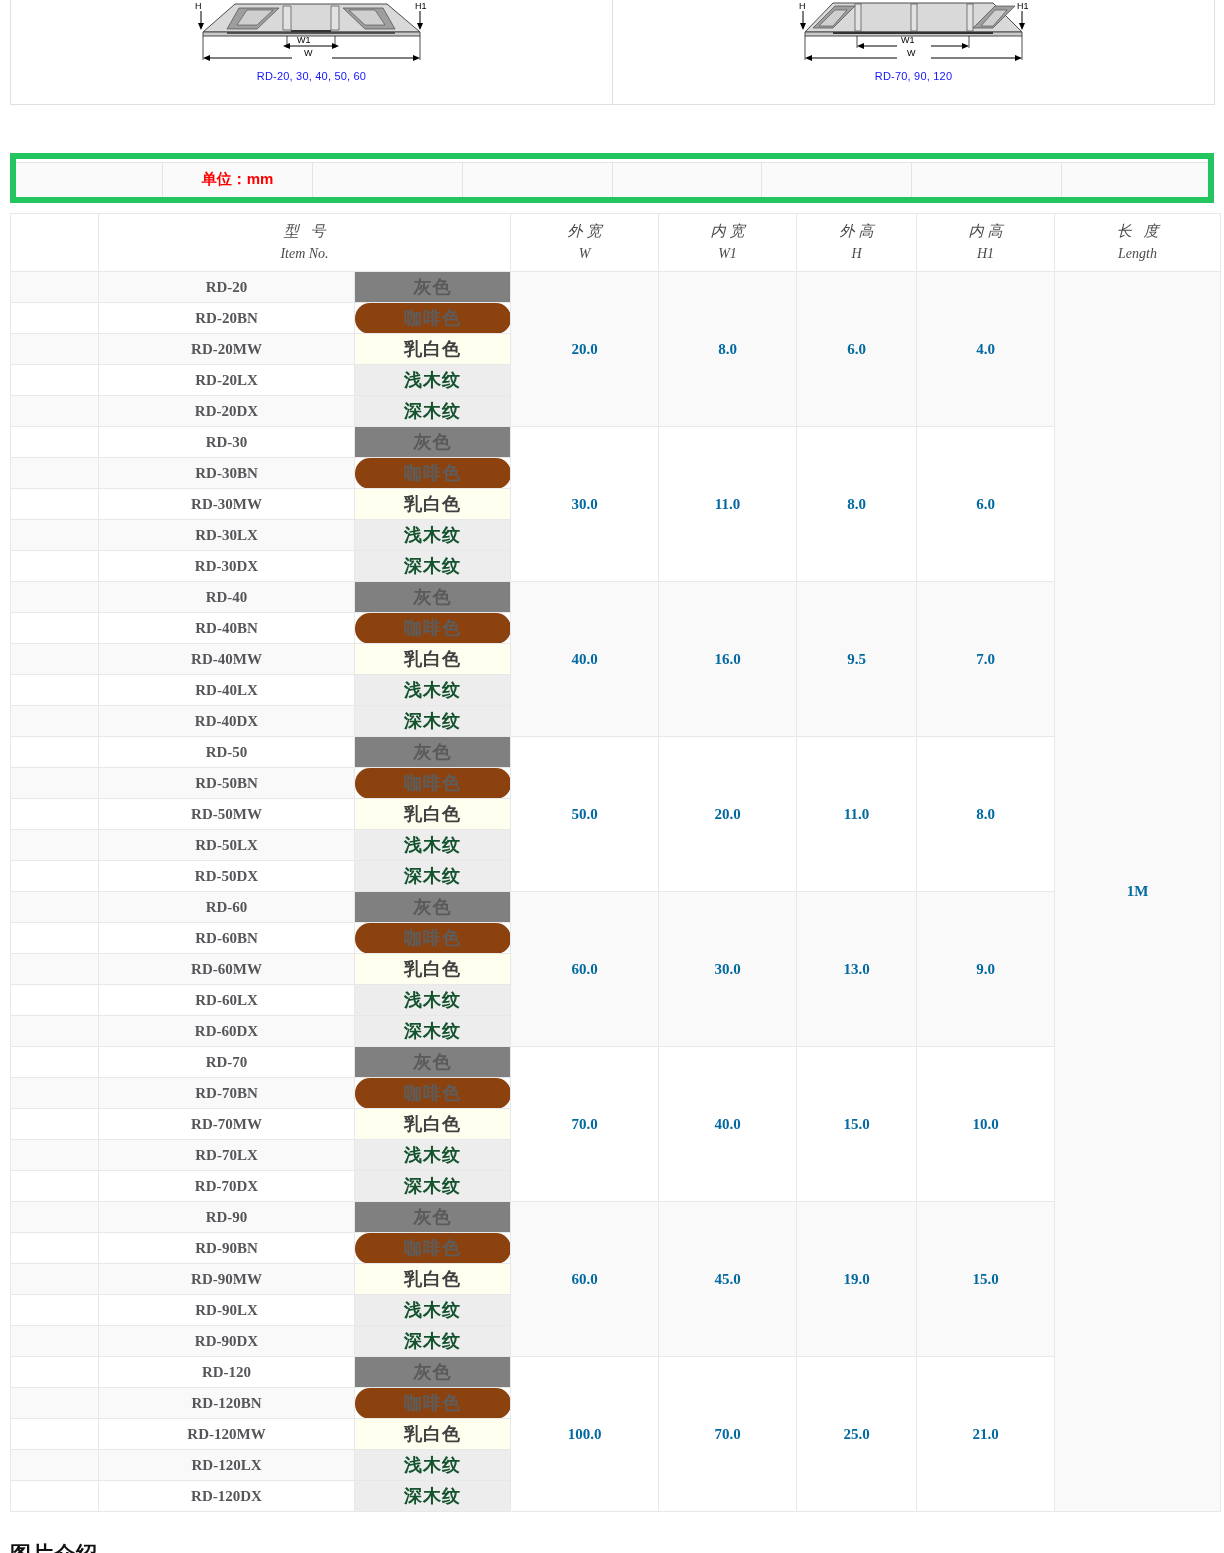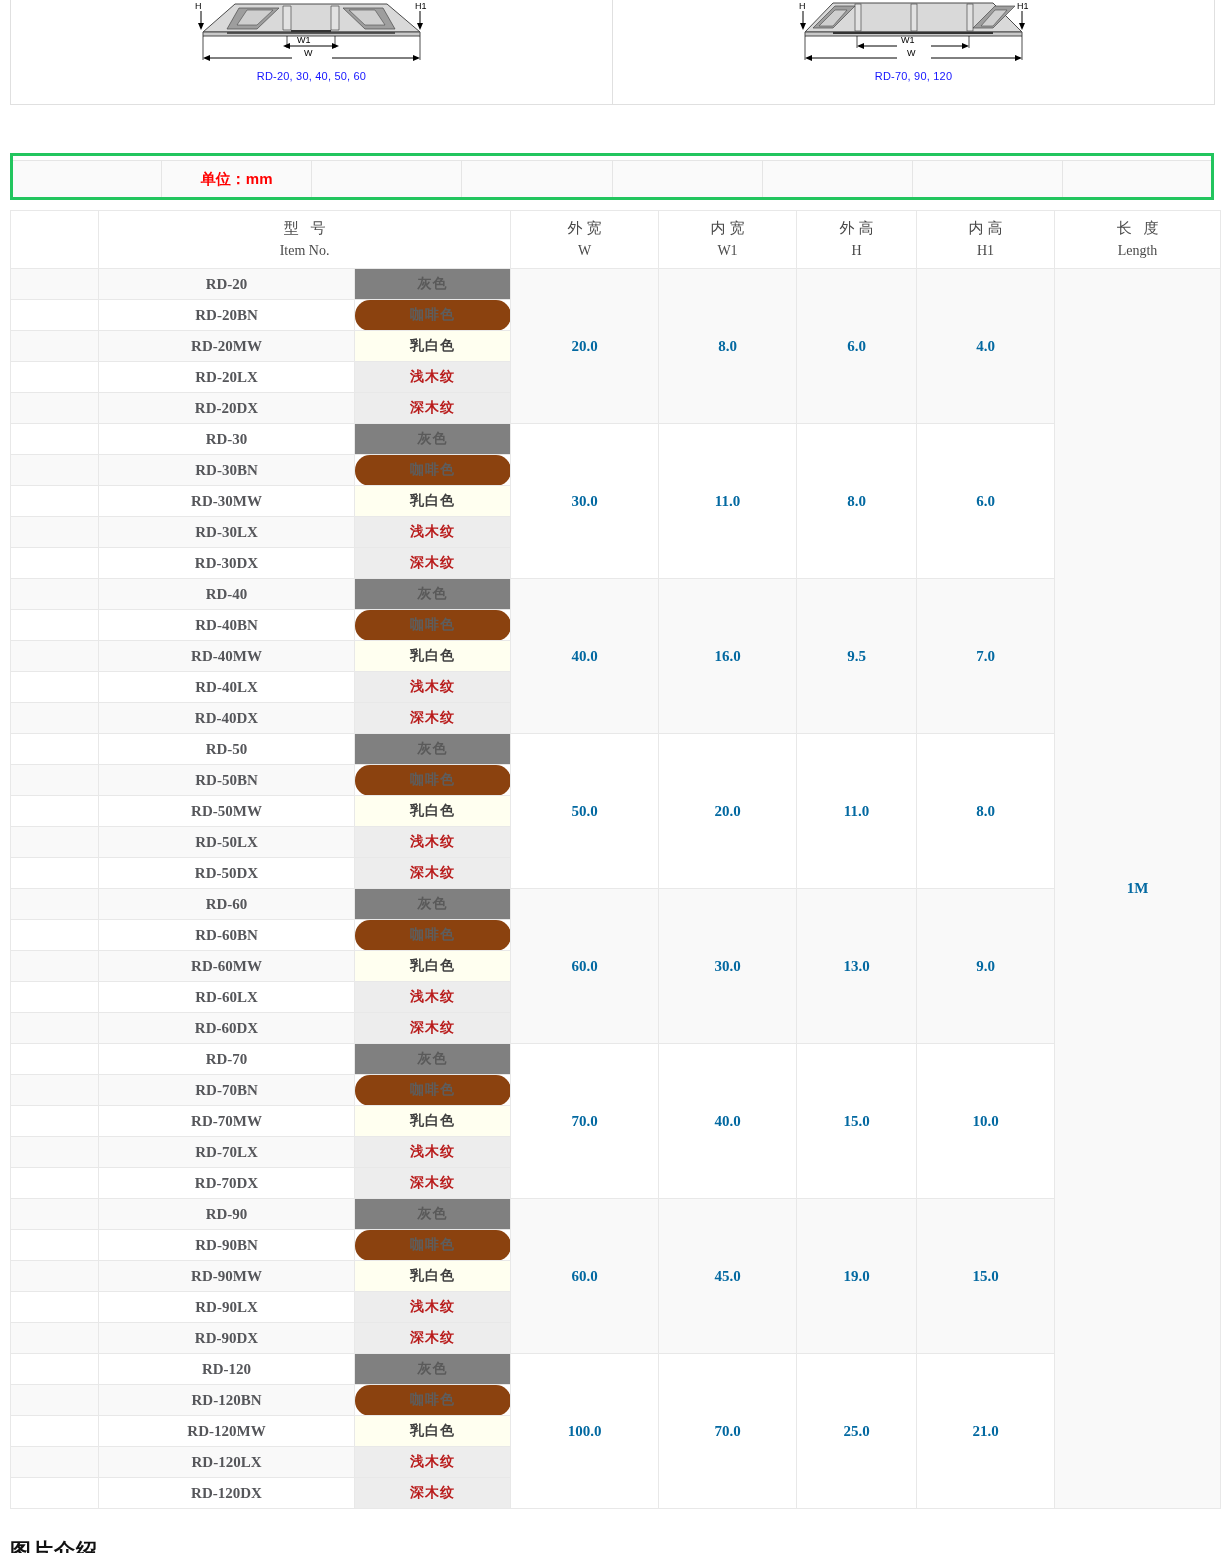--- a/index.html
+++ b/index.html
@@ -43,21 +43,21 @@
     letter-spacing: .2px;
     margin-top: 2px;
   }
 
   
   .unit-table {
     width: 1204px;
     margin: 48px 10px 0 10px;
     border-collapse: collapse;
     table-layout: fixed;
-    border: 3px solid #22c55e;
+    border: 6px solid #22c55e;
   }
   .unit-table td {
     border: 1px solid #e5e5e5;
     background: #fafafa;
     height: 38px;
   }
   .unit-table tr.spacer td {
     height: 6px;
     background: #fff;
     border-left: none;
@@ -89,37 +89,38 @@
     text-align: center;
     height: 31px;
   }
   .spec-table thead td {
     height: 58px;
     background: #fff;
     font-weight: normal;
     color: #4a4a4a;
     font-size: 15px;
     line-height: 1.55;
+    font-style: italic;
   }
   .hd-cn { display: block; letter-spacing: 4px; padding-left: 4px; }
   .hd-en { display: block; letter-spacing: 0; font-size: 14px; }
 
   tr.stripe-a td { background: #f9f9f9; }
   tr.stripe-b td { background: #ffffff; }
 
   td.c-blank { }
   td.c-item { color: #55565a; }
   td.c-num, td.c-len { font-size: 15px; color: #0369a1; }
 
   
-  td.swatch { font-weight: bold; font-size: 14px; letter-spacing: 1px; }
+  td.swatch { font-weight: bold; font-size: 18px; letter-spacing: 1px; }
   td.sw-gray  { background: #808080 !important; color: #5a5a5a; }
   td.sw-brown { background: #8b420f !important; color: #5d5d5d; border-radius: 15px; }
   td.sw-cream { background: #fffff0 !important; color: #404040; }
-  td.sw-light { background: #ededed !important; color: #b91c1c; }
+  td.sw-light { background: #ededed !important; color: #14532d; }
 
   
   .bottom-section { margin: 28px 10px 0 10px; }
   .bottom-title {
     font-family: "Liberation Sans", sans-serif;
     font-weight: bold;
     font-size: 21px;
     color: #111;
     letter-spacing: 1px;
     margin: 0 0 14px 0;

